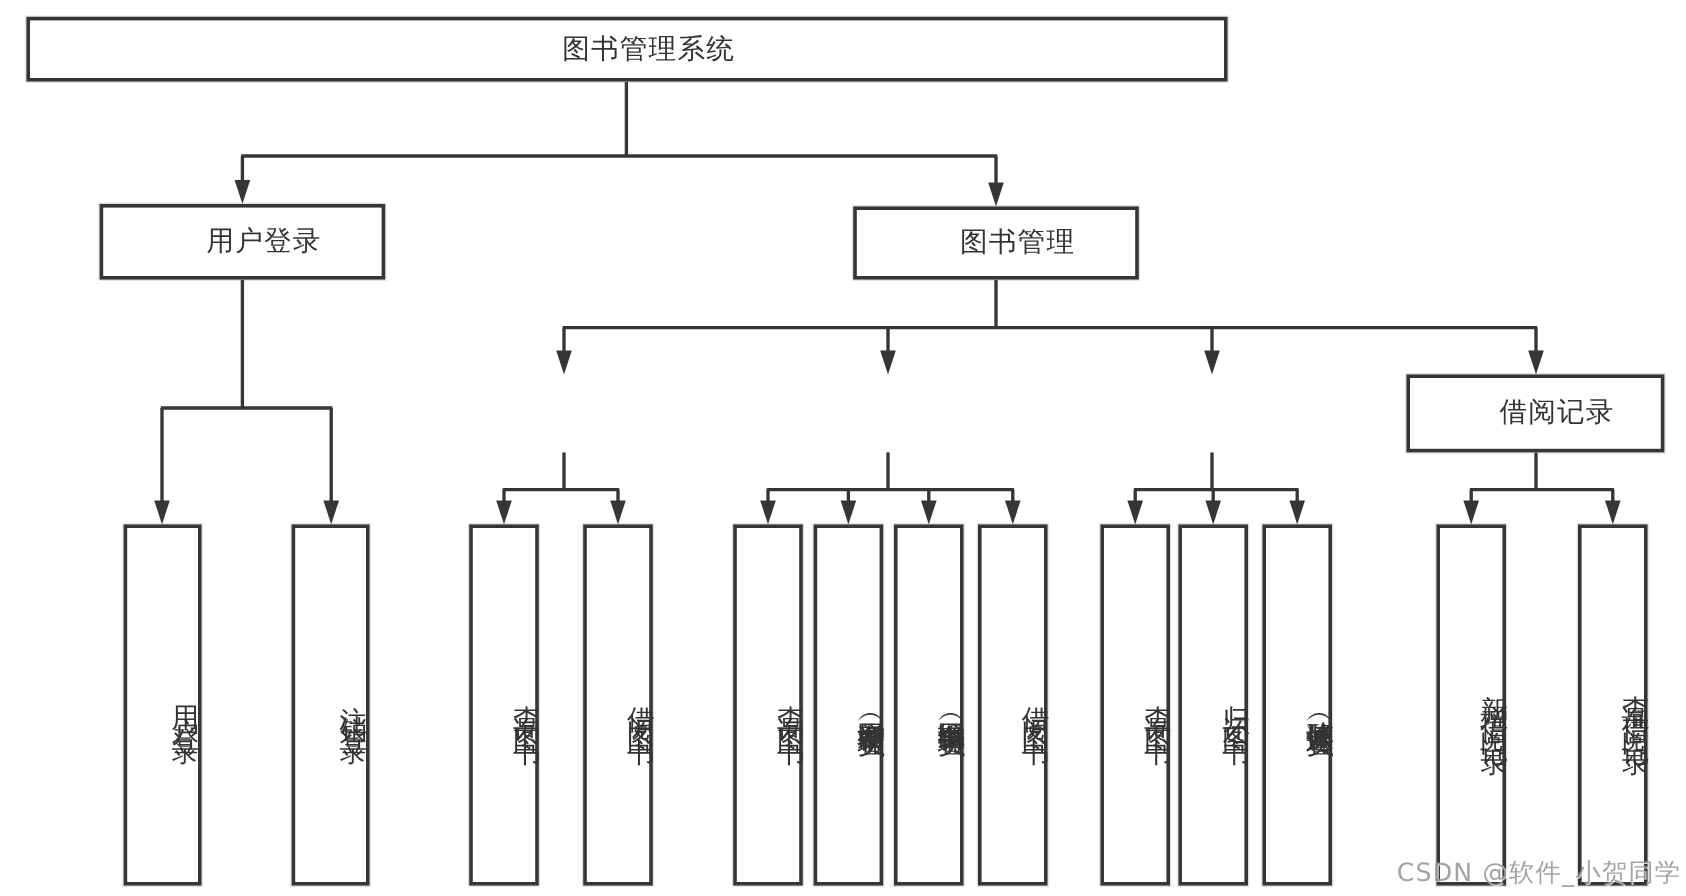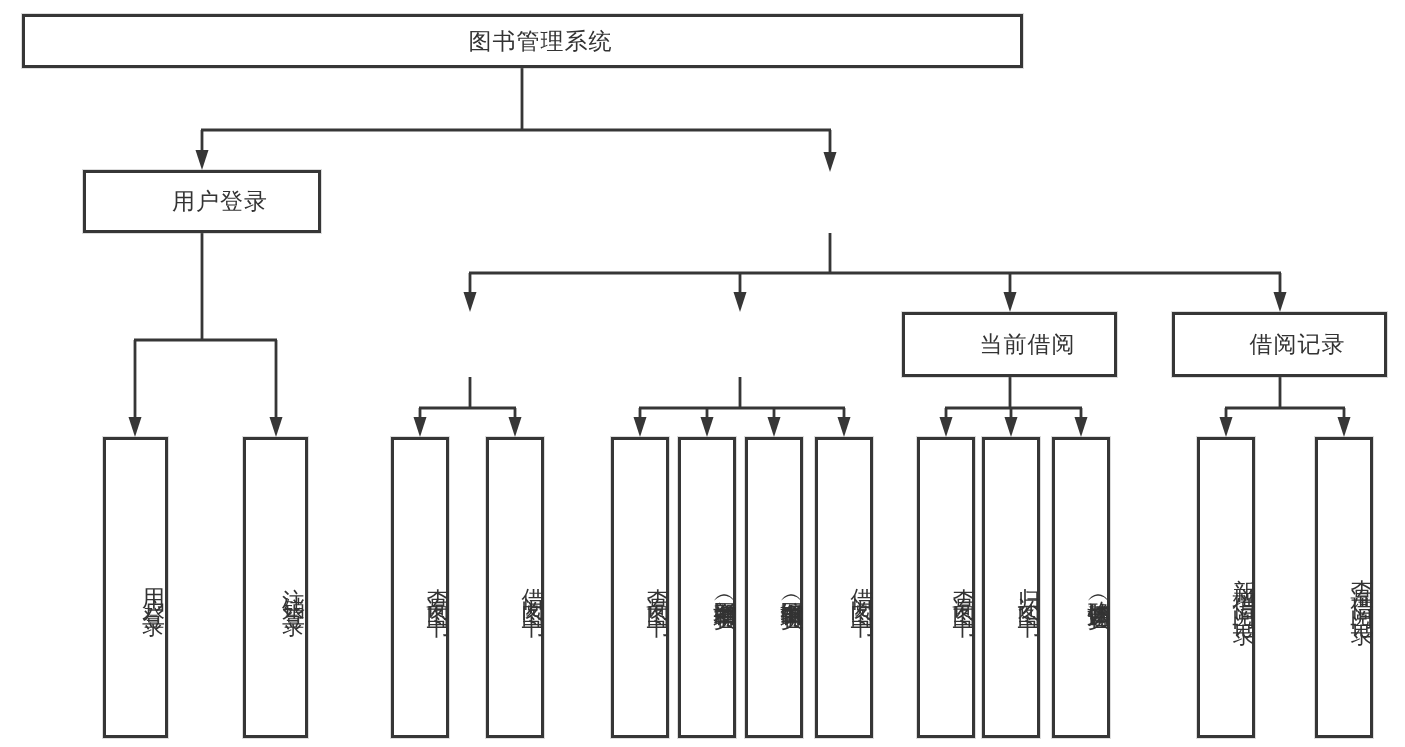--- a/index.html
+++ b/index.html
@@ -143,24 +143,24 @@
     </g>
   </svg>
 
   <div class="node hnode" style="left:22px; top:14px; width:1001px; height:54px;">
     <span>图书管理系统</span>
   </div>
 
   <div class="node hnode" style="left:83px; top:170px; width:238px; height:63px;">
     <span>用户登录</span>
   </div>
-
-  <div class="node hnode" style="left:902px; top:312px; width:215px; height:65px;">
-    <span>当前借阅</span>
-  </div>
+  <div class="node hnode" style="left:711px; top:172px; width:238px; height:61px;">
+    <span>图书管理</span>
+  </div>
+
   <div class="node hnode" style="left:1172px; top:312px; width:215px; height:65px;">
     <span>借阅记录</span>
   </div>
 
   <div class="node vnode" style="left:103px; top:437px; width:65px; height:301px;">
     <span class="vlabel">用户登录</span>
   </div>
   <div class="node vnode" style="left:243px; top:437px; width:65px; height:301px;">
     <span class="vlabel">注销登录</span>
   </div>
@@ -195,14 +195,15 @@
     <span class="vlabel long">确认归还（管理员）</span>
   </div>
 
   <div class="node vnode" style="left:1197px; top:437px; width:58px; height:301px;">
     <span class="vlabel">新增借阅记录</span>
   </div>
   <div class="node vnode" style="left:1315px; top:437px; width:58px; height:301px;">
     <span class="vlabel">查询借阅记录</span>
   </div>
 
+  <div class="watermark">CSDN @软件_小贺同学</div>
 
 </div>
 
 </body></html>

